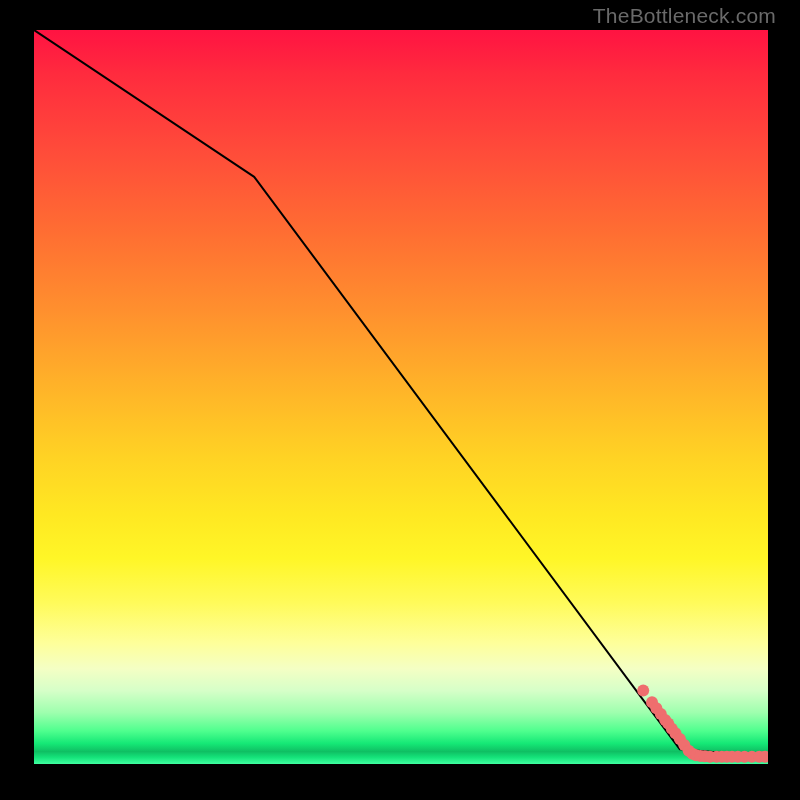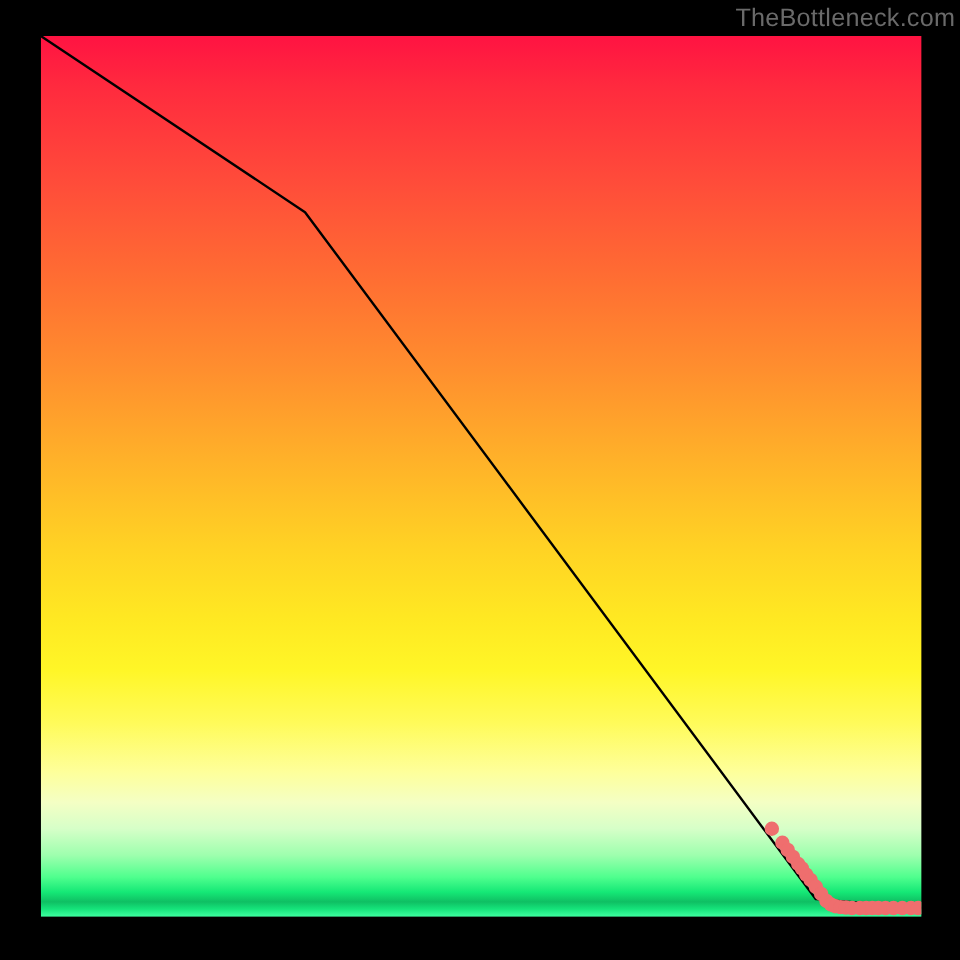--- a/index.html
+++ b/index.html
@@ -13,21 +13,21 @@
   }
   .frame {
     position: relative;
     width: 800px;
     height: 800px;
     background: #000;
   }
   .watermark {
     position: absolute;
     top: 4px;
-    right: 4px;
+    right: 24px;
     color: #6a6a6a;
     font-size: 21px;
     font-weight: 500;
     letter-spacing: 0.2px;
     z-index: 10;
   }
   .plot {
     position: absolute;
     left: 34px;
     top: 30px;

